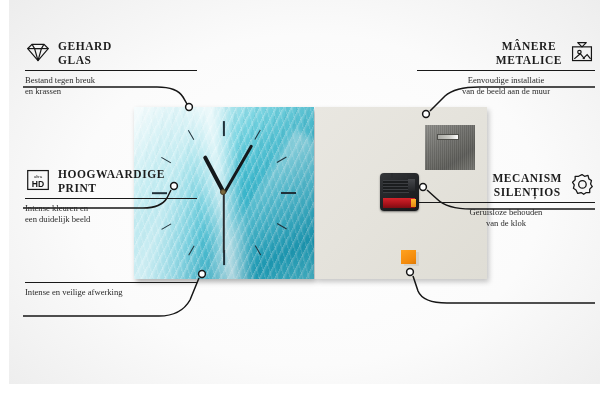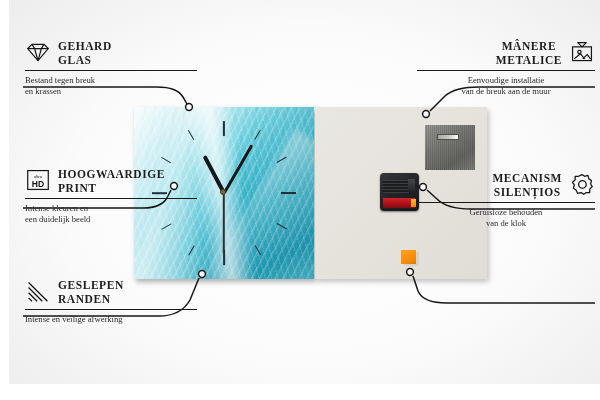--- a/index.html
+++ b/index.html
@@ -230,34 +230,20 @@
       </span>
       <span class="title">HOOGWAARDIGE
 PRINT</span>
     </div>
     <div class="rule"></div>
     <div class="desc">Intense kleuren en
 een duidelijk beeld</div>
   </div>
 
   <div class="callout left" id="callout-randen">
-    <div class="head">
-      <span class="ico">
-        <svg viewBox="0 0 30 28">
-            <g stroke="#161616" fill="none" stroke-width="1.5">
-          <path d="M4 4 L26 26"></path>
-              <path d="M4 10 L20 26"></path>
-              <path d="M4 16 L14 26"></path>
-              <path d="M4 22 L8 26"></path>
-        </g>
-          </svg>
-      </span>
-      <span class="title">GESLEPEN
-RANDEN</span>
-    </div>
     <div class="rule"></div>
     <div class="desc">Intense en veilige afwerking</div>
   </div>
 
   <div class="callout right" id="callout-manere">
     <div class="head">
       <span class="ico">
         <svg viewBox="0 0 30 28">
             <g fill="none" stroke="#161616" stroke-width="1.4">
           <rect x="4" y="8" width="22" height="16"></rect>
@@ -266,21 +252,21 @@
           <path d="M6 22 L13 16 L18 22"></path>
               <path d="M16 22 L21 17 L25 22"></path>
         </g>
           </svg>
       </span>
       <span class="title">MÂNERE
 METALICE</span>
     </div>
     <div class="rule"></div>
     <div class="desc">Eenvoudige installatie
-van de breuk aan de muur</div>
+van de beeld aan de muur</div>
   </div>
 
   <div class="callout right" id="callout-mecanism">
     <div class="head">
       <span class="ico">
         <svg viewBox="0 0 30 28">
             <g fill="none" stroke="#161616" stroke-width="1.5">
           <path d="M15 3 L18 5 L22 4 L23 8 L26 10 L25 14 L27 17 L24 20 L24 24 L20 24 L17 26 L14 24 L10 25 L8 21 L5 19 L6 15 L4 12 L7 9 L7 5 L11 5 Z" stroke-linejoin="round"></path>
           <circle cx="15.5" cy="14.5" r="4.4"></circle>
         </g>

